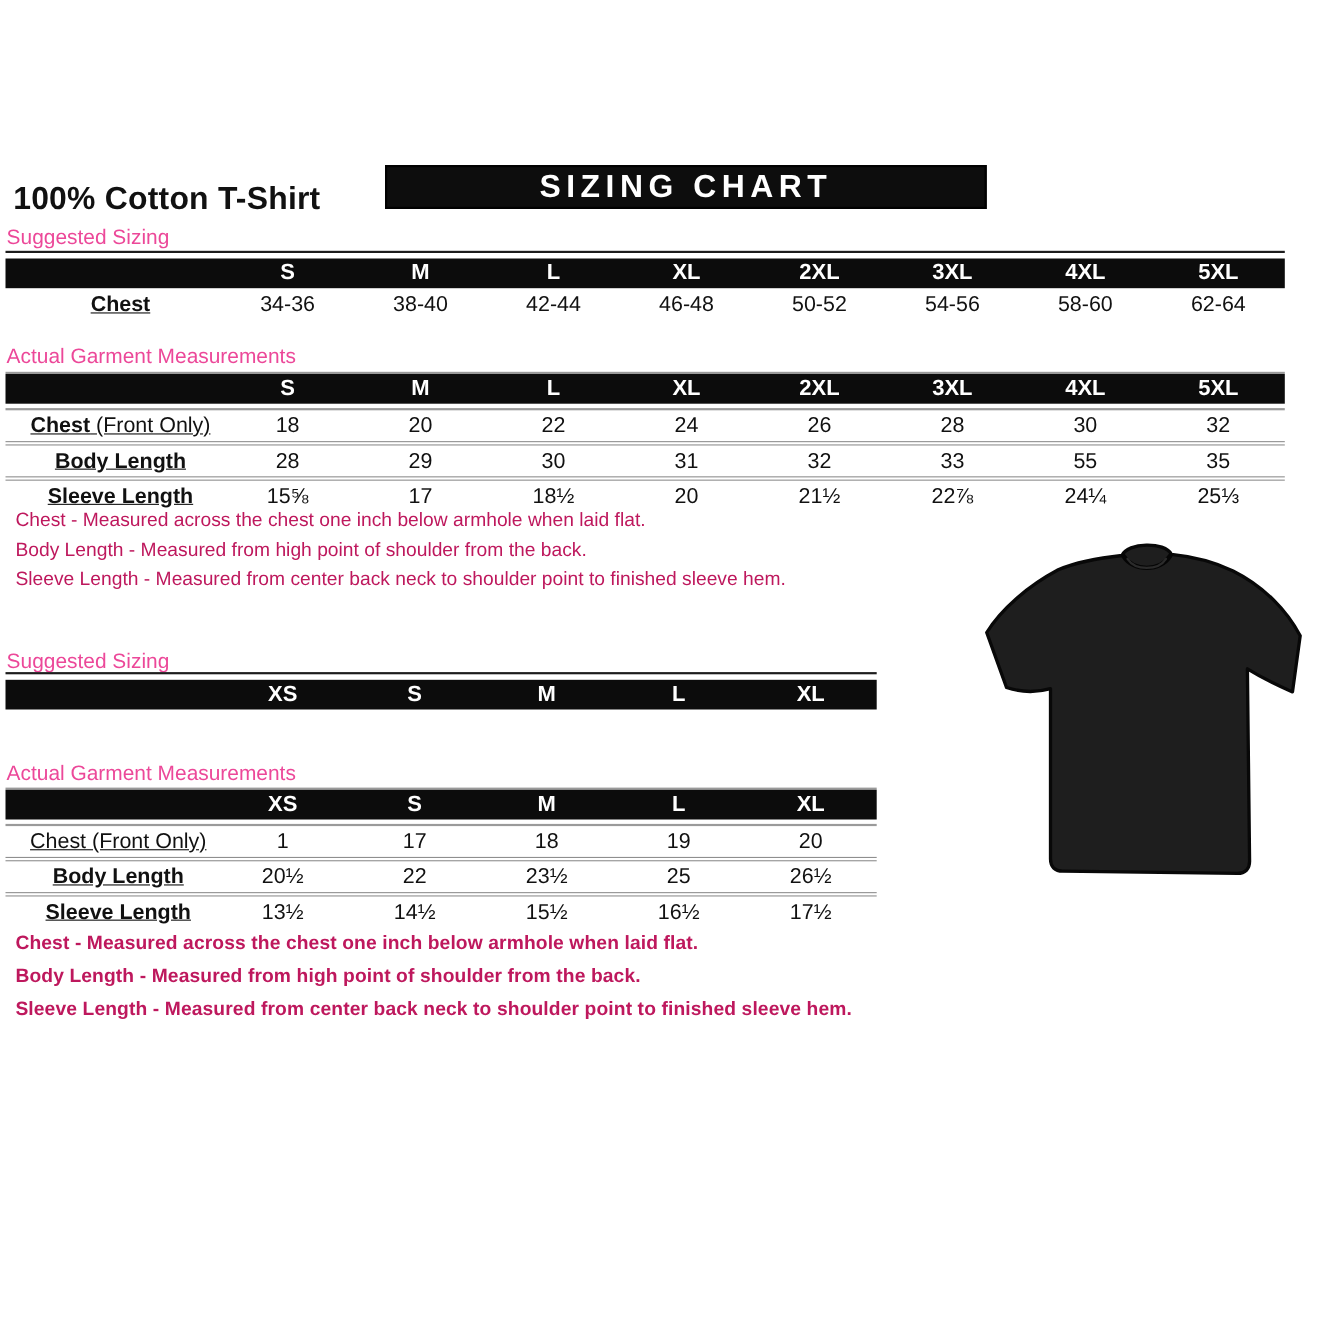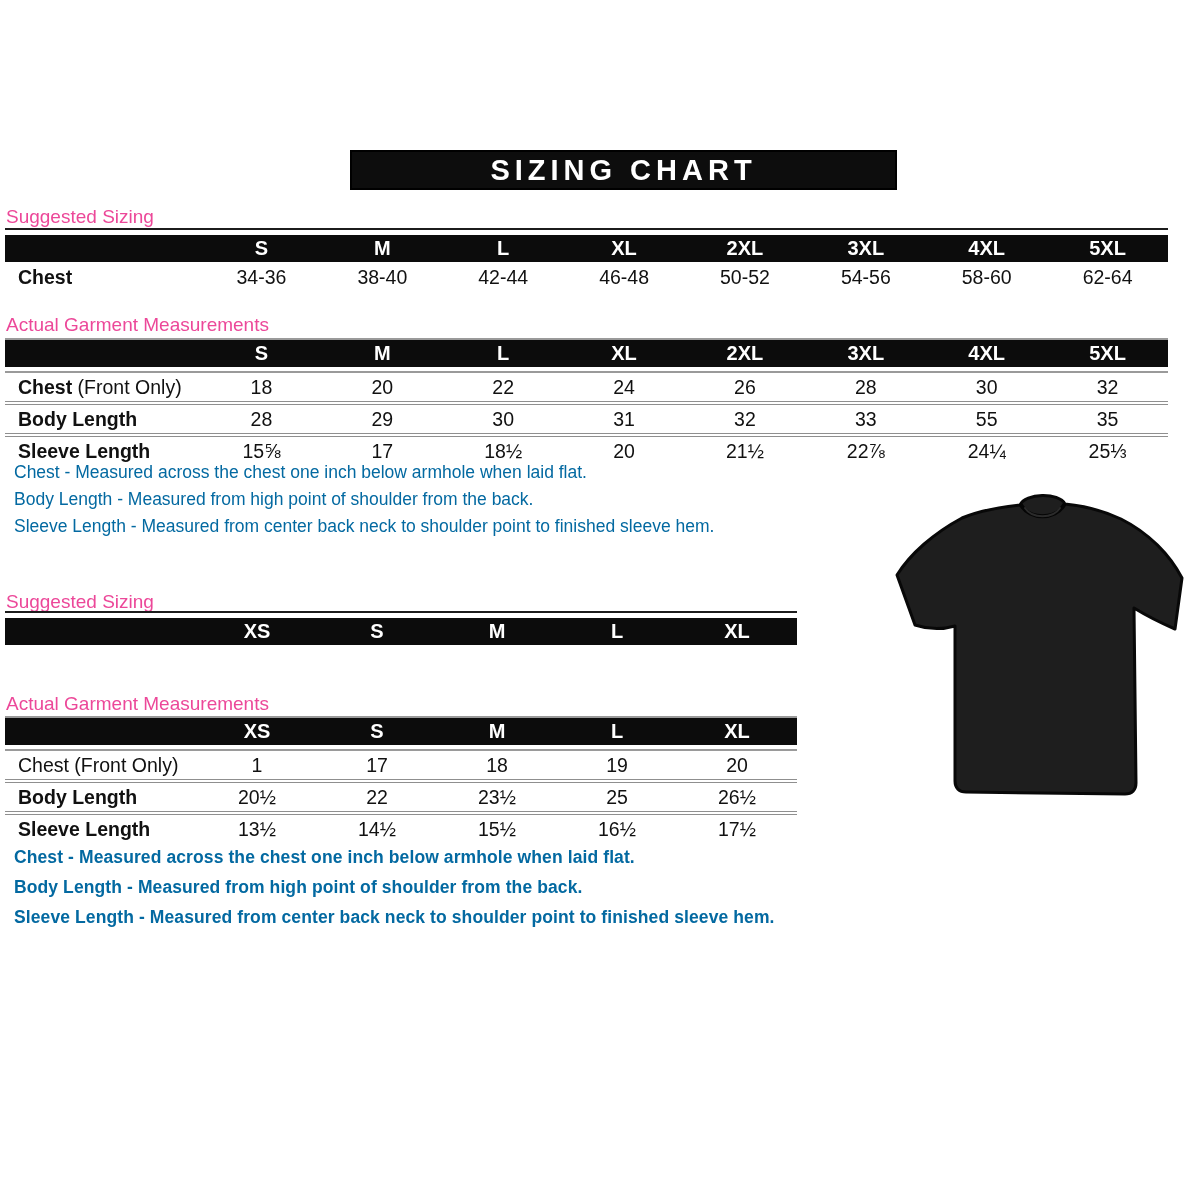--- a/index.html
+++ b/index.html
@@ -10,39 +10,40 @@
   .banner{background:#0d0d0d;border:2px solid #000;display:flex;align-items:center;justify-content:center;}
   .banner-text{color:#fff;font-weight:bold;font-size:29px;letter-spacing:5px;white-space:nowrap;}
   .sec-label{font-size:19px;color:#ec4899;white-space:nowrap;}
   .grid8{display:grid;grid-template-columns:196px repeat(8,1fr);}
   .grid5{display:grid;grid-template-columns:192px repeat(5,1fr);}
   .t-adult{width:1163px;}
   .t-youth{width:792px;}
   .bar{background:#0c0c0c;color:#fff;}
   .bar .cell{font-size:20px;font-weight:bold;line-height:27px;height:27px;}
   .cell{text-align:center;white-space:nowrap;overflow:visible;}
-  .cell.lab{text-align:left;padding-left:13px;}
+  .cell.lab{text-align:center;padding-left:13px;text-decoration:underline;}
   .drow{font-size:19.5px;}
   .suggested .drow .cell{height:31px;line-height:31px;}
   .actual .drow .cell{height:28px;line-height:28px;}
   .rule-dark{height:2px;background:#1c1c1c;margin-bottom:5px;}
   .rule-gray{height:2px;background:#9a9a9a;}
   .gapline{height:2px;background:#9a9a9a;margin-top:4px;}
   .actual .drow + .drow{border-top:4px double #8f8f8f;}
   .b{font-weight:bold;}
   .suffix{font-weight:normal;margin-top:16px;}
-  .notes{font-size:17.5px;color:#0369a1;}
+  .notes{font-size:17.5px;color:#be185d;}
   .notes .note-line{line-height:27px;white-space:nowrap;}
   .notes-bold .note-line{line-height:30px;font-weight:bold;letter-spacing:.1px;}
 </style>
 </head>
 <body>
 
 <div class="canvas">
 
+  <div class="abs h-main" style="left:12px;top:165px;">100% Cotton T-Shirt</div>
   <div class="abs banner" style="left:350px;top:150px;width:543px;height:36px;">
     <span class="banner-text">SIZING CHART</span>
   </div>
 
   <div class="abs sec-label" style="left:6px;top:206px;">Suggested Sizing</div>
 
   <div class="abs t-adult suggested" style="left:5px;top:228px;">
     <div class="rule-dark"></div>
     <div class="grid8 bar">
       <div class="cell lab"></div>

